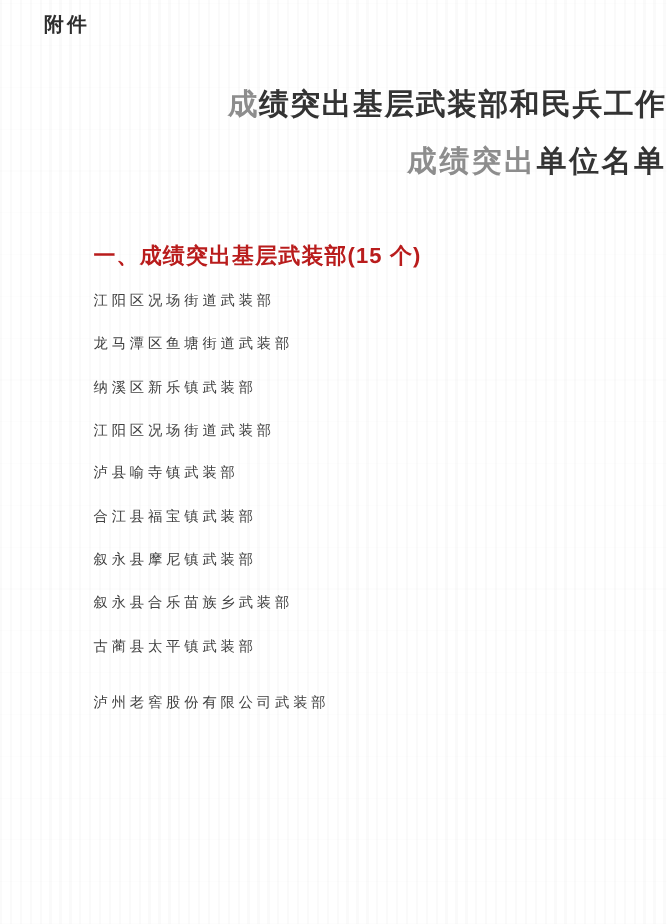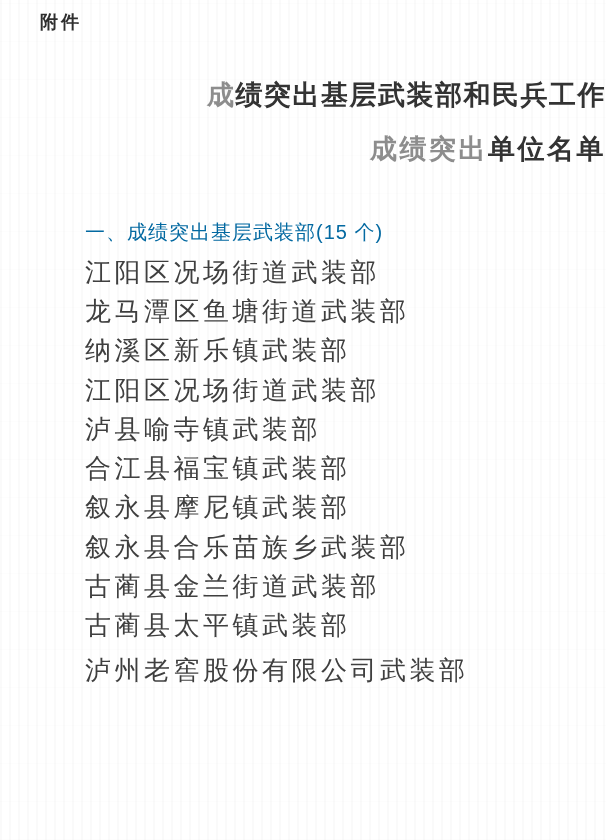--- a/index.html
+++ b/index.html
@@ -44,55 +44,56 @@
   .title-line1 {
     font-size: 27px;
     letter-spacing: 1.5px;
     line-height: 1;
   }
   .title-line2 {
     margin-top: 27px;
     font-size: 27px;
     letter-spacing: 2.5px;
     line-height: 1;
+    font-family: Liberation Mono, monospace;
   }
   .title-light {
     color: #8d8d8d;
   }
   .title-dark {
     color: #333333;
   }
 
   .section-heading {
     position: absolute;
     left: 85px;
     top: 219px;
     font-family: "Liberation Sans", sans-serif;
-    font-weight: normal;
+    font-weight: bold;
     font-size: 20px;
     letter-spacing: 1px;
-    color: #0369a1;
+    color: #b91c1c;
     white-space: nowrap;
   }
 
   .unit-list {
     position: absolute;
     left: 0;
     top: 253px;
     width: 606px;
   }
   .unit-row {
     height: 39.3px;
     display: flex;
     align-items: center;
     padding-left: 85px;
     box-sizing: border-box;
   }
   .unit-text {
-    font-size: 26px;
+    font-size: 13px;
     letter-spacing: 3.5px;
     color: #3f3f3f;
     white-space: nowrap;
     line-height: 1;
   }
   .red-box {
     display: inline-block;
     border: 4px solid #e8463c;
     padding: 5px 10px 5px 21px;
     margin-left: -25px;
@@ -142,21 +143,18 @@
   <div class="unit-row">
     <span class="unit-text">合江县福宝镇武装部</span>
   </div>
   <div class="unit-row">
     <span class="unit-text">叙永县摩尼镇武装部</span>
   </div>
   <div class="unit-row">
     <span class="unit-text">叙永县合乐苗族乡武装部</span>
   </div>
   <div class="unit-row">
-    <span class="unit-text">古蔺县金兰街道武装部</span>
-  </div>
-  <div class="unit-row">
     <span class="unit-text">古蔺县太平镇武装部</span>
   </div>
   <div class="unit-row row-last">
     <span class="unit-text">泸州老窖股份有限公司武装部</span>
   </div>
 </div>
 
 </body></html>

